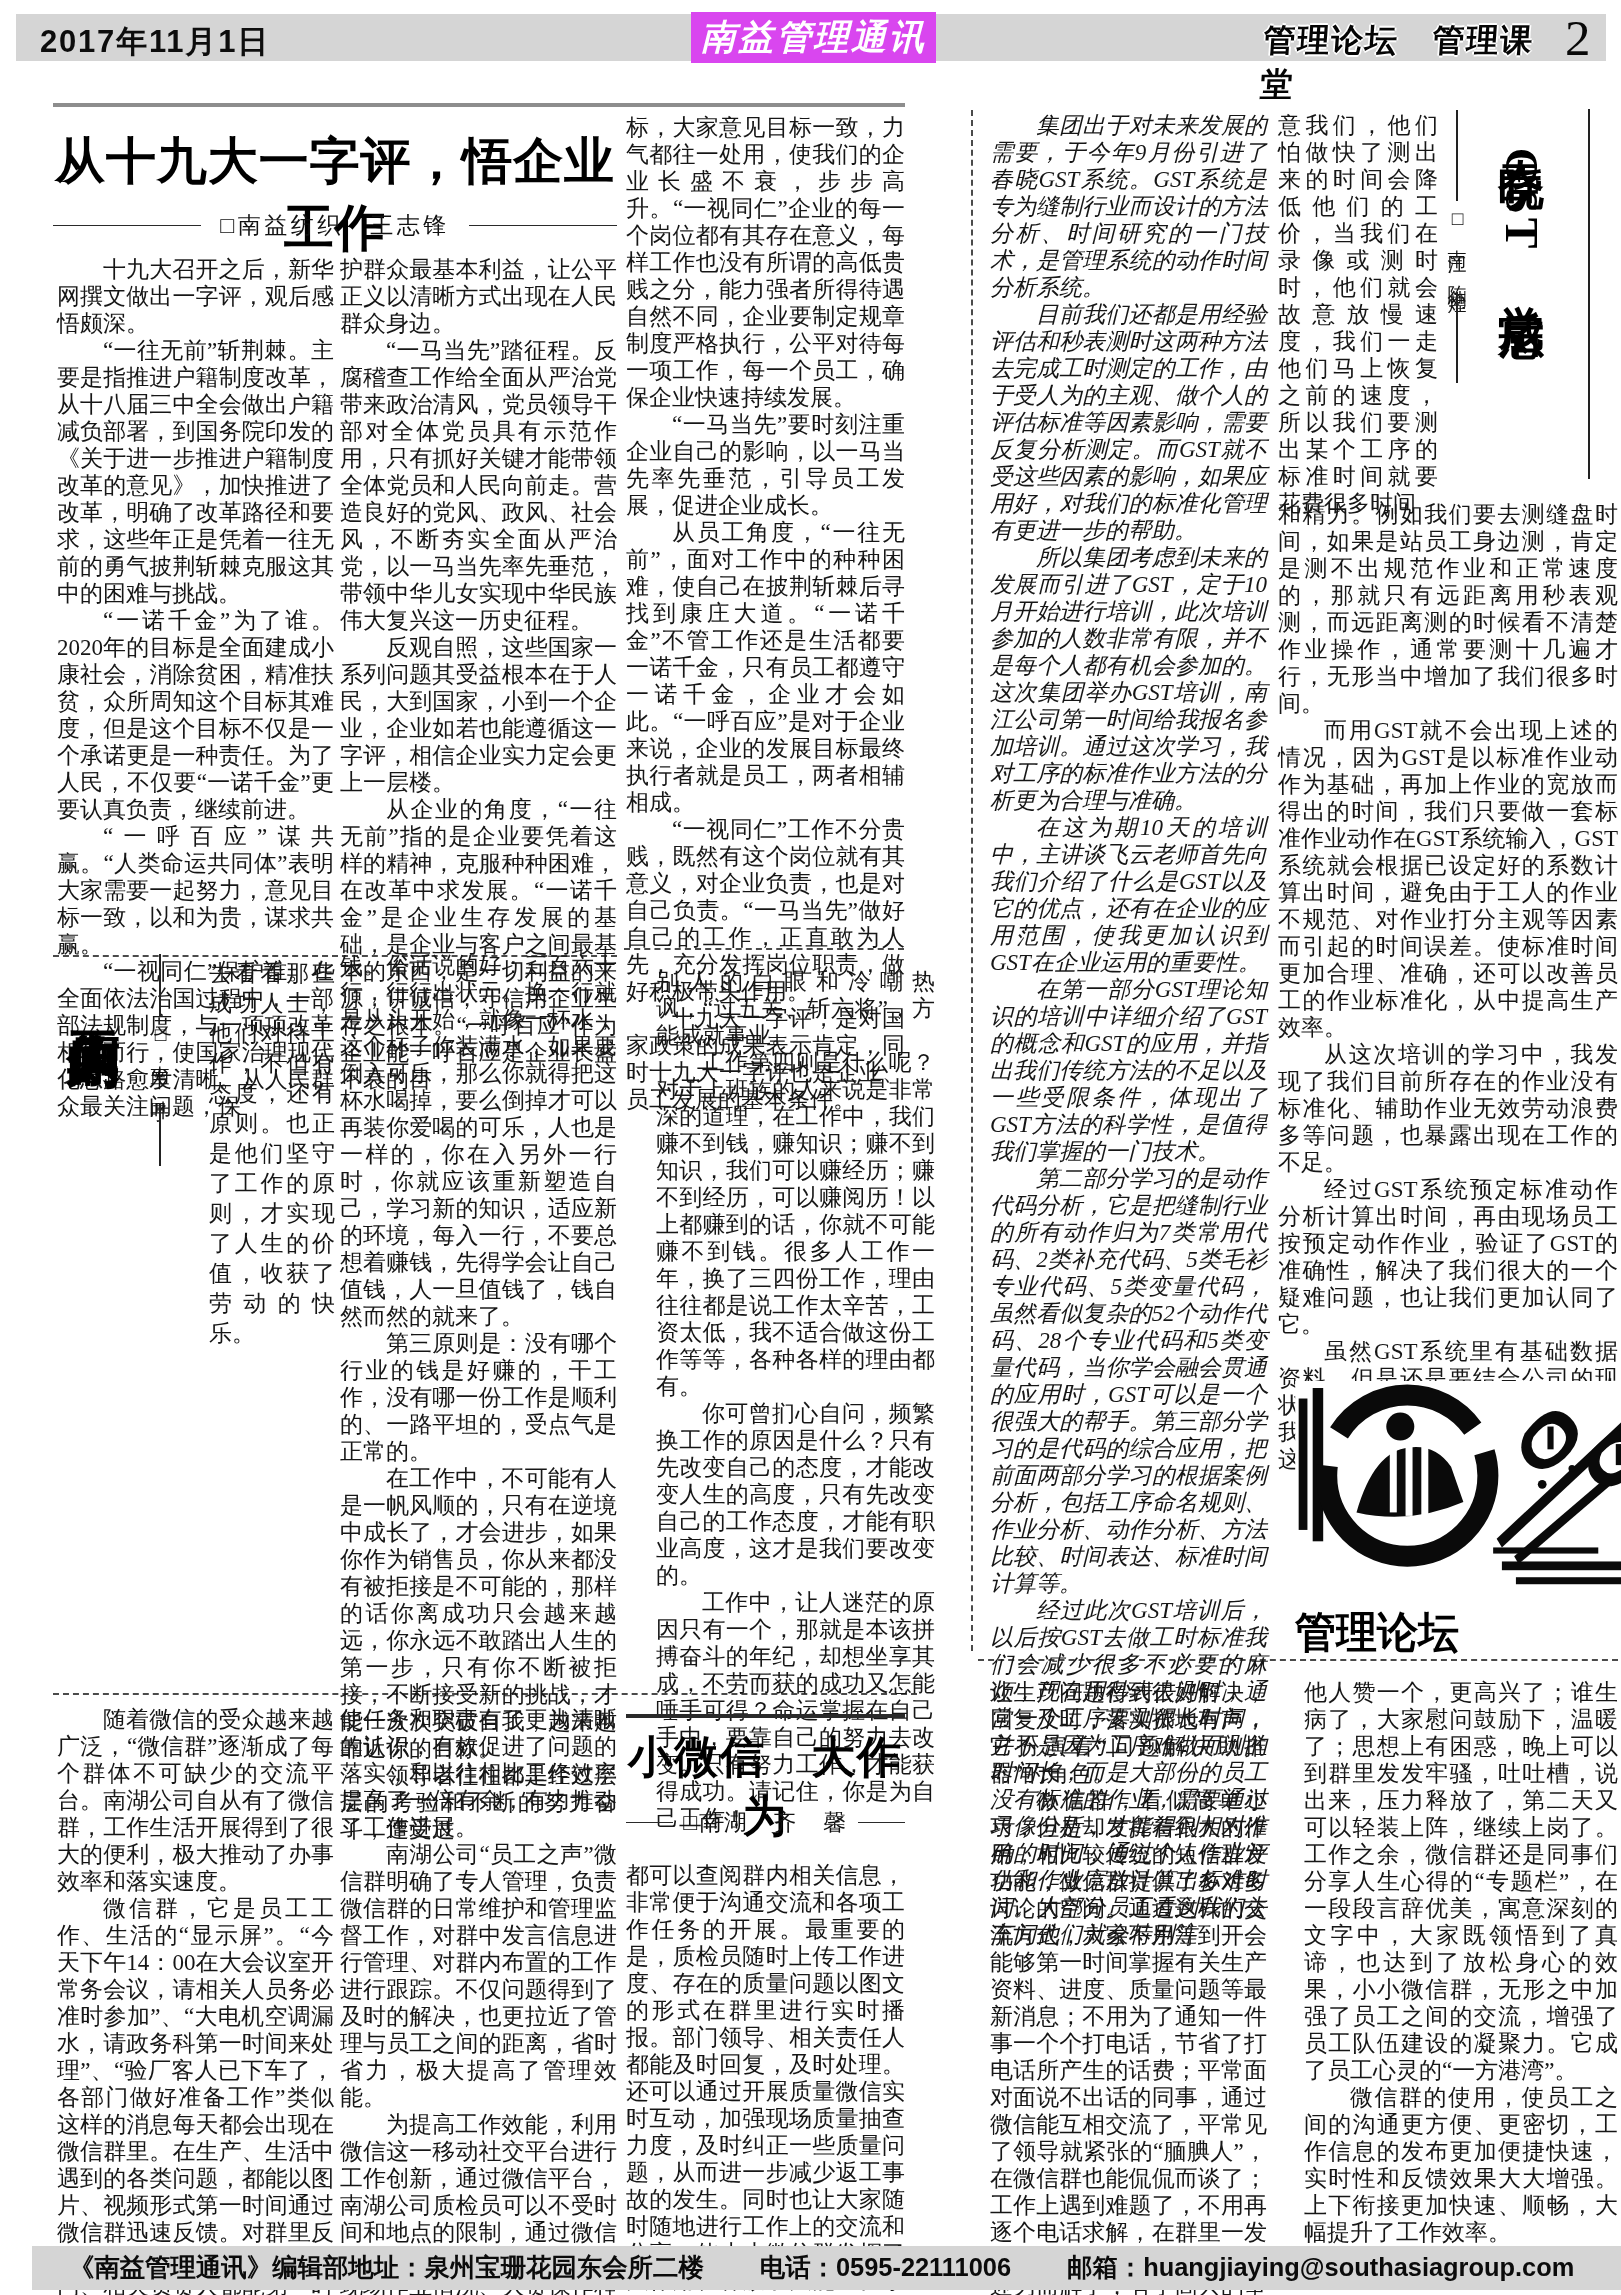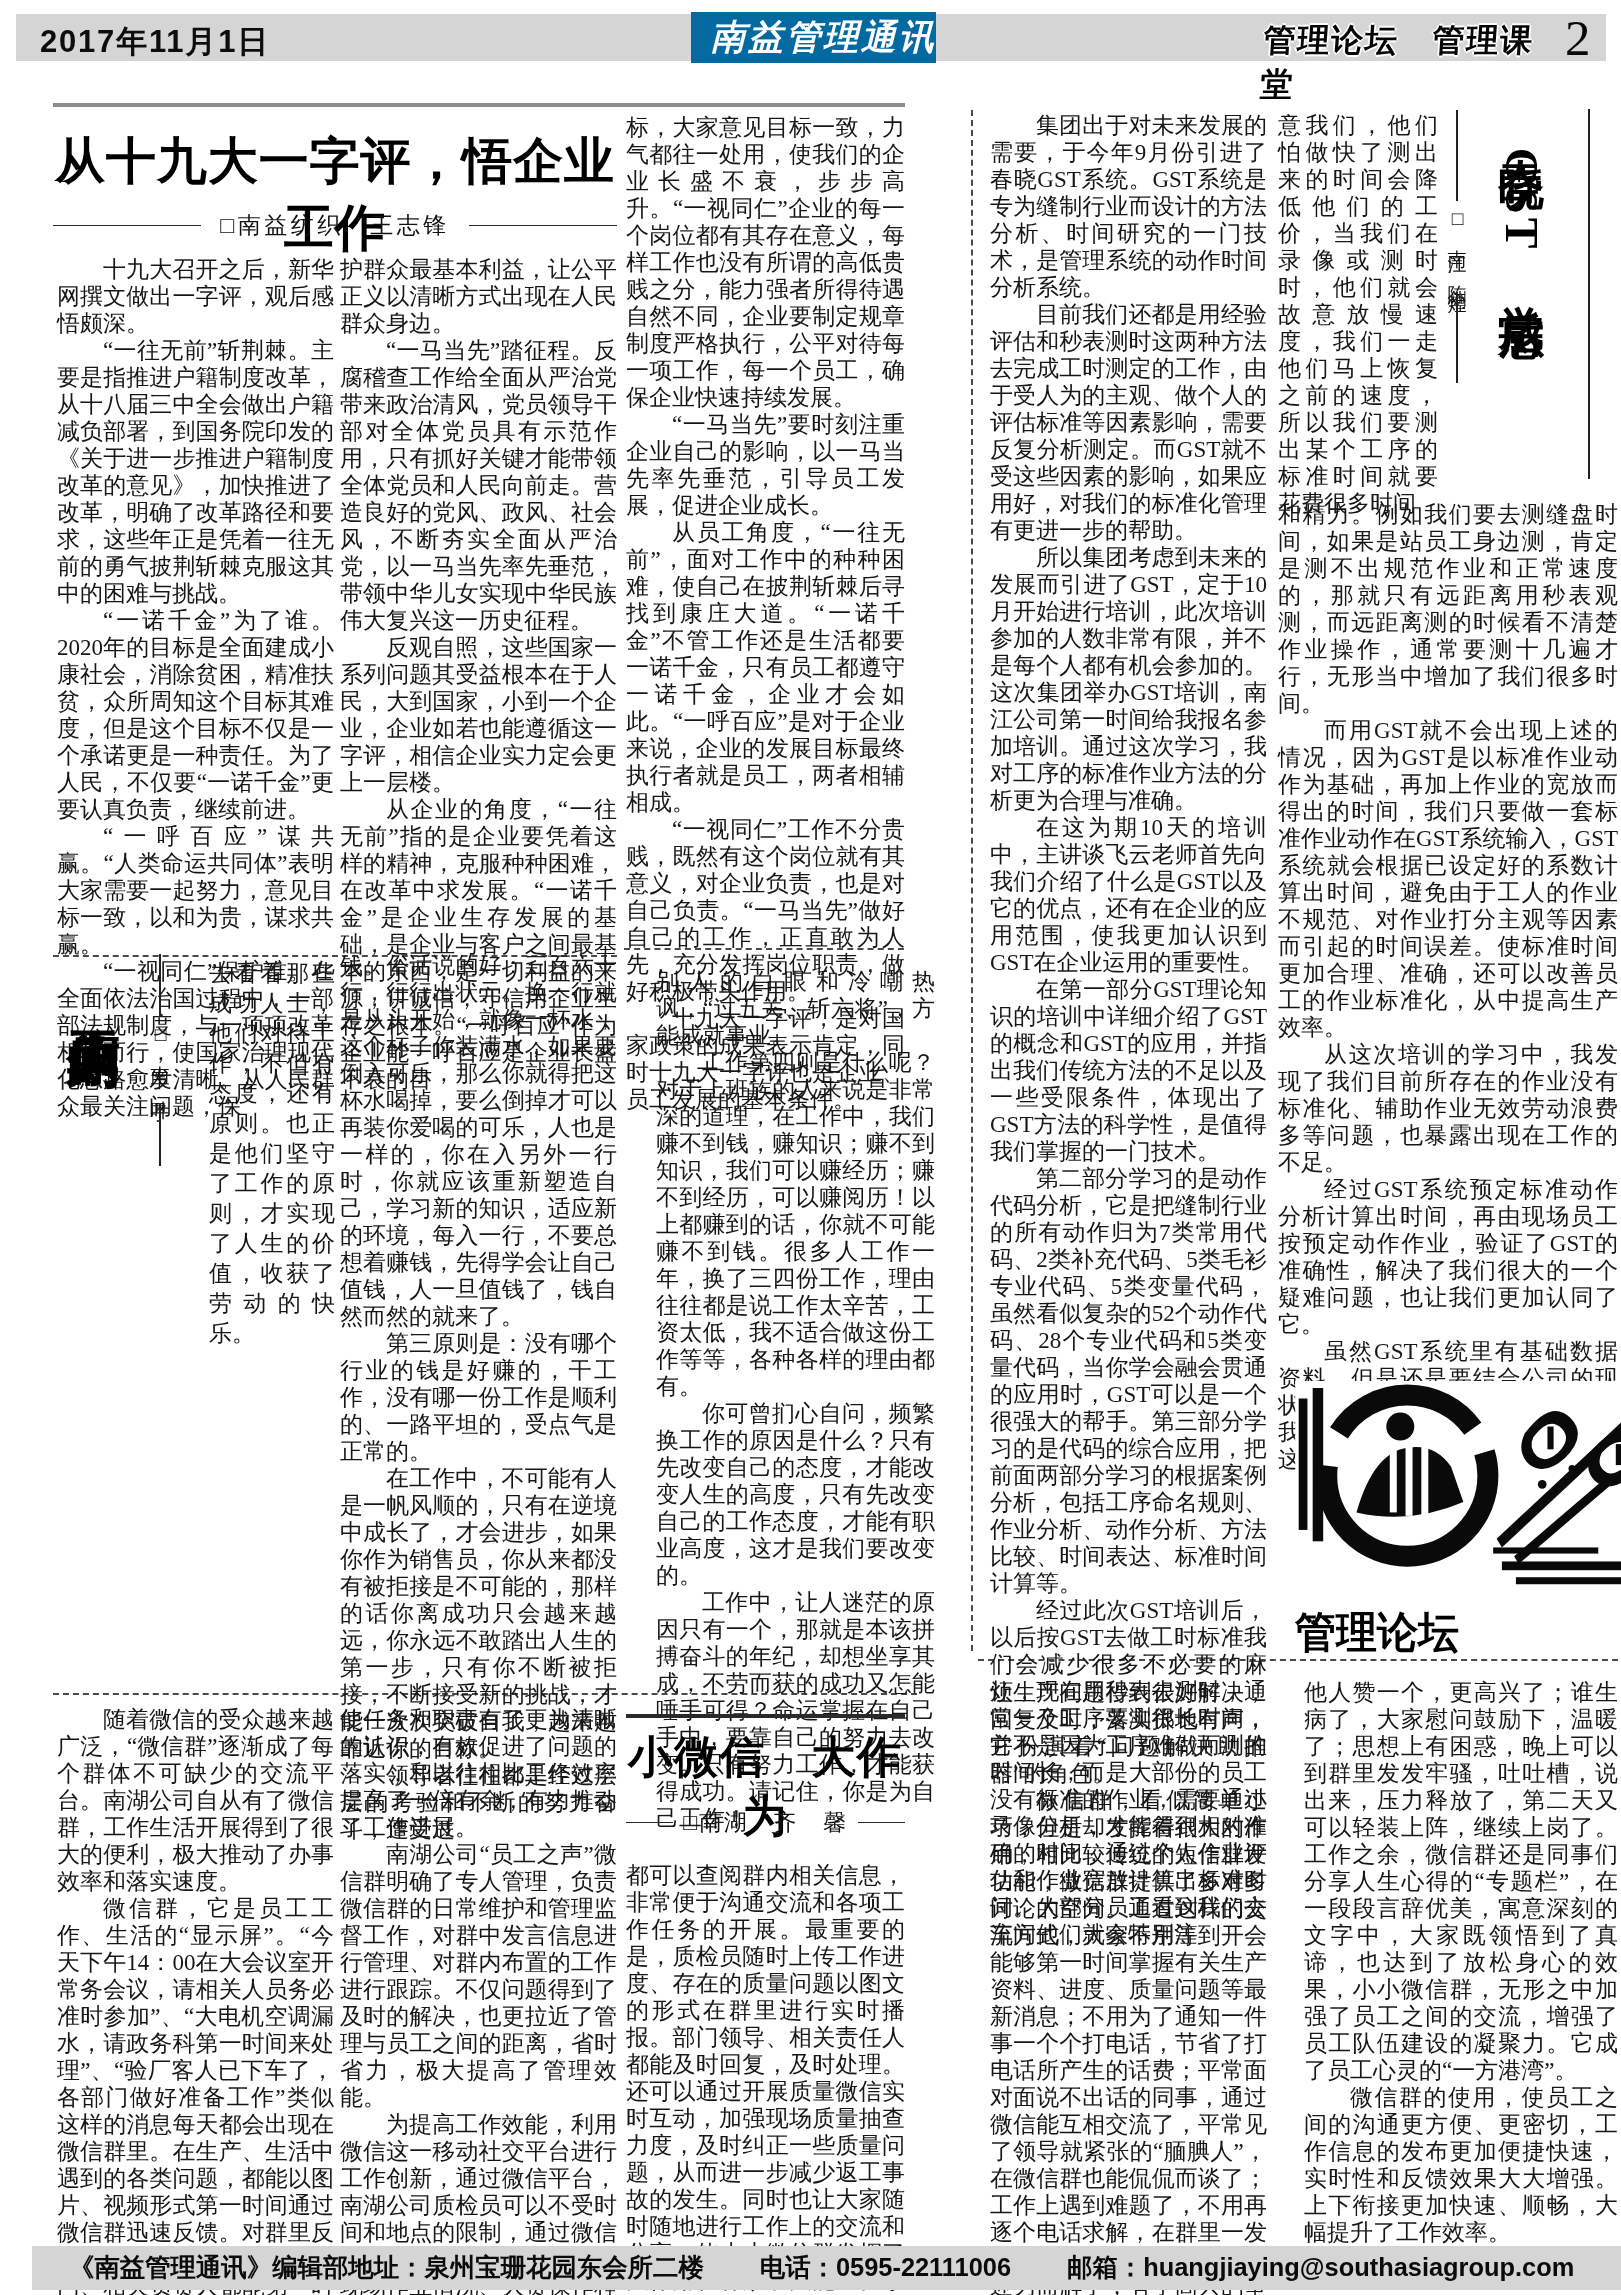--- a/index.html
+++ b/index.html
@@ -2,22 +2,22 @@
 <html style="font-size:14px"><head>
 <meta charset="utf-8">
 <style>
   html,body{margin:0;padding:0;background:#fff;}
   .page{position:relative;width:1621px;height:2295px;background:#ffffff;overflow:hidden;
         font-family:"Liberation Serif","DejaVu Serif",serif;color:#141414;}
   
   .hbar{position:absolute;left:16px;top:14px;width:1590px;height:47px;background:#d5d5d5;}
   .hdate{position:absolute;left:40px;top:21px;font-family:"Liberation Sans","DejaVu Sans",sans-serif;
          font-weight:bold;font-size:31px;letter-spacing:1.8px;color:#0d0d0d;}
-  .mastbox{position:absolute;left:691px;top:12.3px;width:245px;height:51px;background:#0369a1;
-           color:#ffffff;font-size:35px;font-weight:bold;text-align:right;line-height:51px;
+  .mastbox{position:absolute;left:691px;top:12.3px;width:245px;height:51px;background:#d946ef;
+           color:#ffffff;font-size:35px;font-weight:bold;text-align:center;line-height:51px;
            letter-spacing:2.6px;font-style:italic;}
   .hsec{position:absolute;left:1262px;top:19px;width:272px;font-size:32px;font-weight:bold;
         letter-spacing:1.8px;color:#050505;transform:skewX(-4deg);
         text-shadow:-1.8px 0 #fff,1.8px 0 #fff,0 -1.8px #fff,0 1.8px #fff;}
   .hpage{position:absolute;left:1565px;top:8.8px;font-size:51px;color:#090909;}
   .toprule{position:absolute;left:53px;top:103px;width:852px;height:3.5px;background:#8d8d8d;}
   
   .col{position:absolute;font-size:23px;line-height:27px;text-align:justify;color:#161616;}
   .col p{margin:0;text-indent:2em;}
   .col p.cont{text-indent:0;}
@@ -113,21 +113,21 @@
       <p>在工作中，不可能有人是一帆风顺的，只有在逆境中成长了，才会进步，如果你作为销售员，你从来都没有被拒接是不可能的，那样的话你离成功只会越来越远，你永远不敢踏出人生的第一步，只有你不断被拒接，不断接受新的挑战，才能一次次突破自我，越来越靠近你的目标。</p>
       <p>领导者往往都是经过层层的考验和不断的努力奋斗，遭受过</p>
     </div>
   <div class="col" style="left:656px;top:968px;width:279px;height:720px;">
       <p class="cont">别人的白眼和冷嘲热讽，“过五关、斩六将”，方能成就事业。</p>
       <p>工作第四则是什么呢？对于上班族的人来说是非常深的道理，在工作中，我们赚不到钱，赚知识；赚不到知识，我们可以赚经历；赚不到经历，可以赚阅历！以上都赚到的话，你就不可能赚不到钱。很多人工作一年，换了三四份工作，理由往往都是说工作太辛苦，工资太低，我不适合做这份工作等等，各种各样的理由都有。</p>
       <p>你可曾扪心自问，频繁换工作的原因是什么？只有先改变自己的态度，才能改变人生的高度，只有先改变自己的工作态度，才能有职业高度，这才是我们要改变的。</p>
       <p>工作中，让人迷茫的原因只有一个，那就是本该拼搏奋斗的年纪，却想坐享其成，不劳而获的成功又怎能唾手可得？命运掌握在自己手中，要靠自己的努力去改变。只有努力工作，才能获得成功。请记住，你是为自己工作！</p>
     </div>
 
-  <div class="col" style="left:990px;top:112px;width:277px;height:1537px;">
+  <div class="col" style="left:990px;top:112px;width:277px;height:1537px;font-style:italic;">
       <p>集团出于对未来发展的需要，于今年9月份引进了春晓GST系统。GST系统是专为缝制行业而设计的方法分析、时间研究的一门技术，是管理系统的动作时间分析系统。</p>
       <p>目前我们还都是用经验评估和秒表测时这两种方法去完成工时测定的工作，由于受人为的主观、做个人的评估标准等因素影响，需要反复分析测定。而GST就不受这些因素的影响，如果应用好，对我们的标准化管理有更进一步的帮助。</p>
       <p>所以集团考虑到未来的发展而引进了GST，定于10月开始进行培训，此次培训参加的人数非常有限，并不是每个人都有机会参加的。这次集团举办GST培训，南江公司第一时间给我报名参加培训。通过这次学习，我对工序的标准作业方法的分析更为合理与准确。</p>
       <p>在这为期10天的培训中，主讲谈飞云老师首先向我们介绍了什么是GST以及它的优点，还有在企业的应用范围，使我更加认识到GST在企业运用的重要性。</p>
       <p>在第一部分GST理论知识的培训中详细介绍了GST的概念和GST的应用，并指出我们传统方法的不足以及一些受限条件，体现出了GST方法的科学性，是值得我们掌握的一门技术。</p>
       <p>第二部分学习的是动作代码分析，它是把缝制行业的所有动作归为7类常用代码、2类补充代码、5类毛衫专业代码、5类变量代码，虽然看似复杂的52个动作代码、28个专业代码和5类变量代码，当你学会融会贯通的应用时，GST可以是一个很强大的帮手。第三部分学习的是代码的综合应用，把前面两部分学习的根据案例分析，包括工序命名规则、作业分析、动作分析、方法比较、时间表达、标准时间计算等。</p>
       <p>经过此次GST培训后，以后按GST去做工时标准我们会减少很多不必要的麻烦，现在用秒表去测时，通常一个工序要测很长时间，并不是因为工序难做而测的时间长，而是大部份的员工没有标准的作业，需要通过录像分析，才能得到相对准确的时间，通过个人作业评估和作业宽放计算出标准时间。大部分员工看到我们去车间他们就会特别注</p>
     </div>
   <div class="col" style="left:1278px;top:112px;width:160px;height:386px;">
       <p class="cont">意我们，他们怕做快了测出来的时间会降低他们的工价，当我们在录像或测时时，他们就会故意放慢速度，我们一走他们马上恢复之前的速度，所以我们要测出某个工序的标准时间就要花费很多时间</p>

